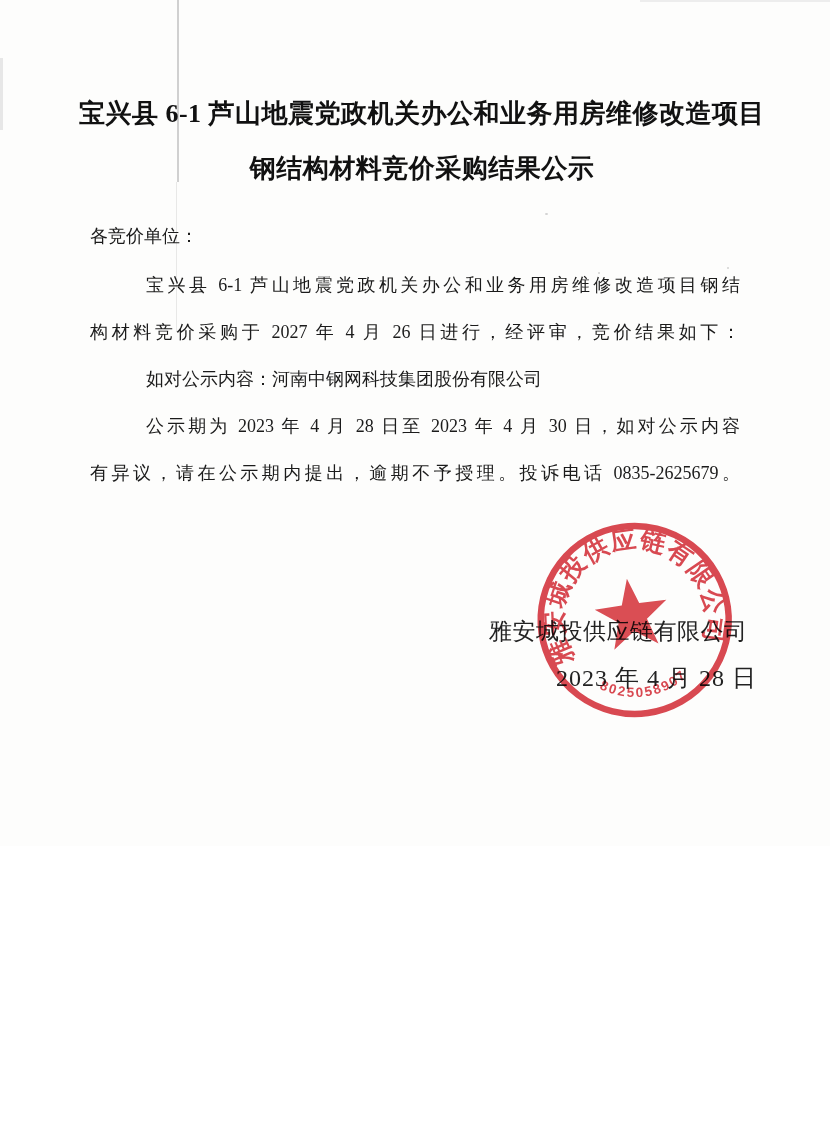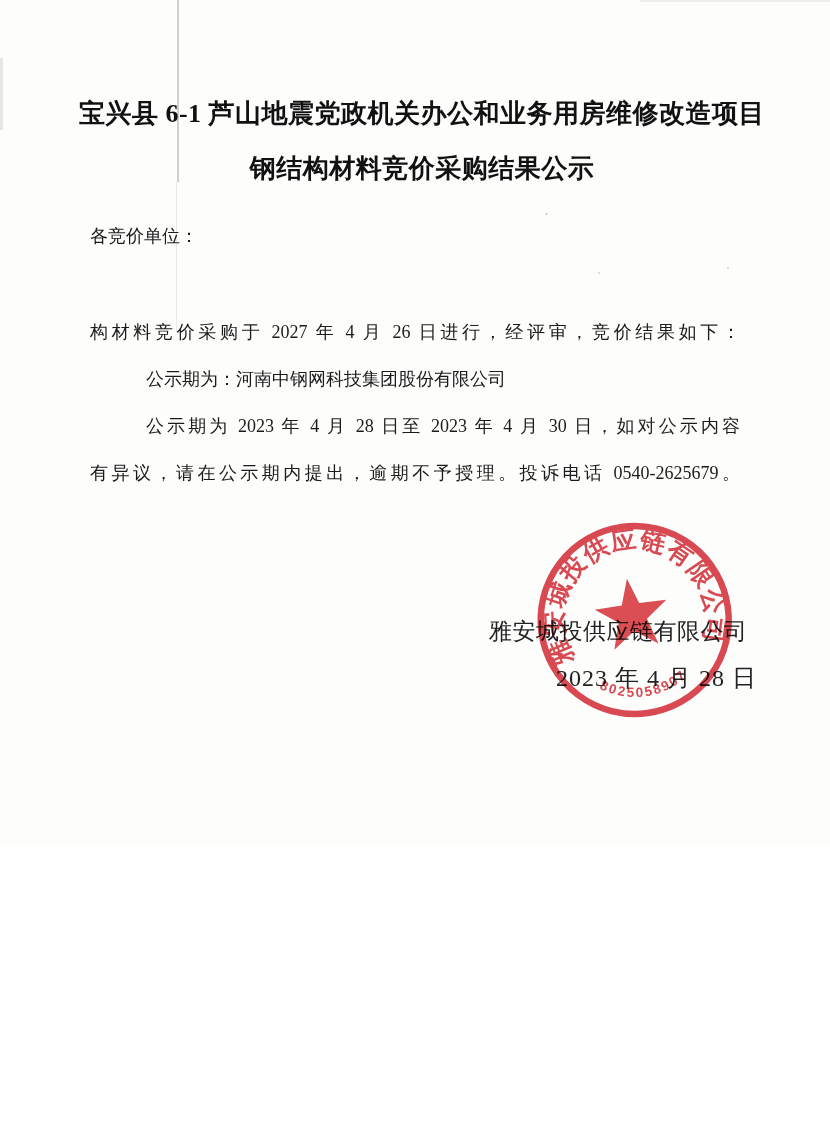--- a/index.html
+++ b/index.html
@@ -72,24 +72,25 @@
   <div class="artifact edge-smudge"></div>
   <div class="artifact top-streak"></div>
   <div class="artifact speck speck1"></div>
   <div class="artifact speck speck2"></div>
   <div class="artifact speck speck3"></div>
 
   <div class="title-line title-line1">宝兴县 6-1 芦山地震党政机关办公和业务用房维修改造项目</div>
   <div class="title-line title-line2">钢结构材料竞价采购结果公示</div>
 
   <div class="bline l-salutation">各竞价单位：</div>
+  <div class="bline l-p1a fill indent">宝兴县 6-1 芦山地震党政机关办公和业务用房维修改造项目钢结</div>
   <div class="bline l-p1b fill">构材料竞价采购于 2027 年 4 月 26 日进行，经评审，竞价结果如下：</div>
-  <div class="bline l-cand indent">公示期为：河南中钢网科技集团股份有限公司</div>
+  <div class="bline l-cand indent">如对公示内容：河南中钢网科技集团股份有限公司</div>
   <div class="bline l-p2a fill indent">公示期为 2023 年 4 月 28 日至 2023 年 4 月 30 日，如对公示内容</div>
-  <div class="bline l-p2b fill">有异议，请在公示期内提出，逾期不予授理。投诉电话 0540-2625679。</div>
+  <div class="bline l-p2b fill">有异议，请在公示期内提出，逾期不予授理。投诉电话 0835-2625679。</div>
 
   <div class="sig-company">雅安城投供应链有限公司</div>
   <div class="sig-date">2023 年 4 月 28 日</div>
 
   <div class="stamp">
     <svg width="220" height="220" viewBox="0 0 220 220">
 
       <circle cx="110" cy="115" r="94" fill="none" stroke-width="6.5" stroke="#d6353f"></circle>
 
       <polygon points="108,73 116.8,98.9 144.1,99.3 122.3,115.6 130.3,141.7 108,126 85.7,141.7 93.7,115.6 71.9,99.3 99.2,98.9" fill="#d83a42"></polygon>

